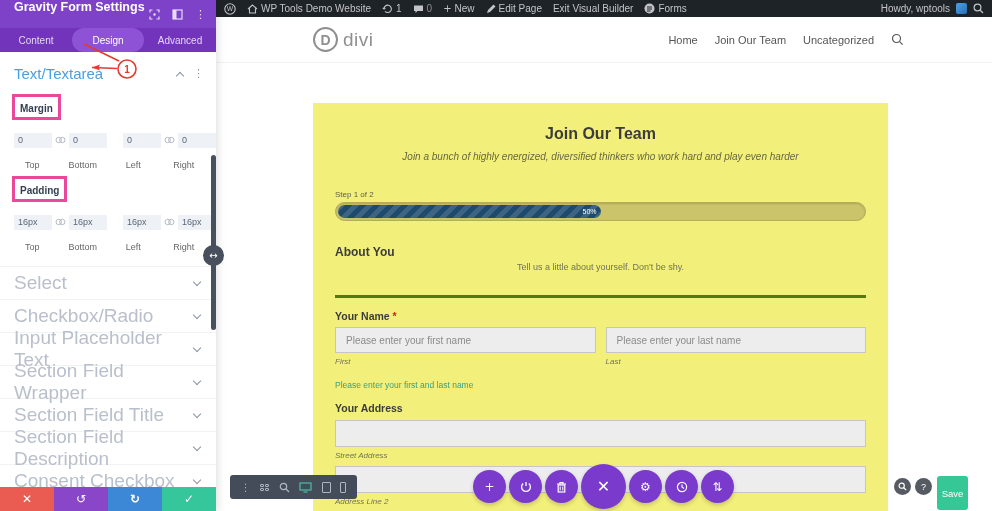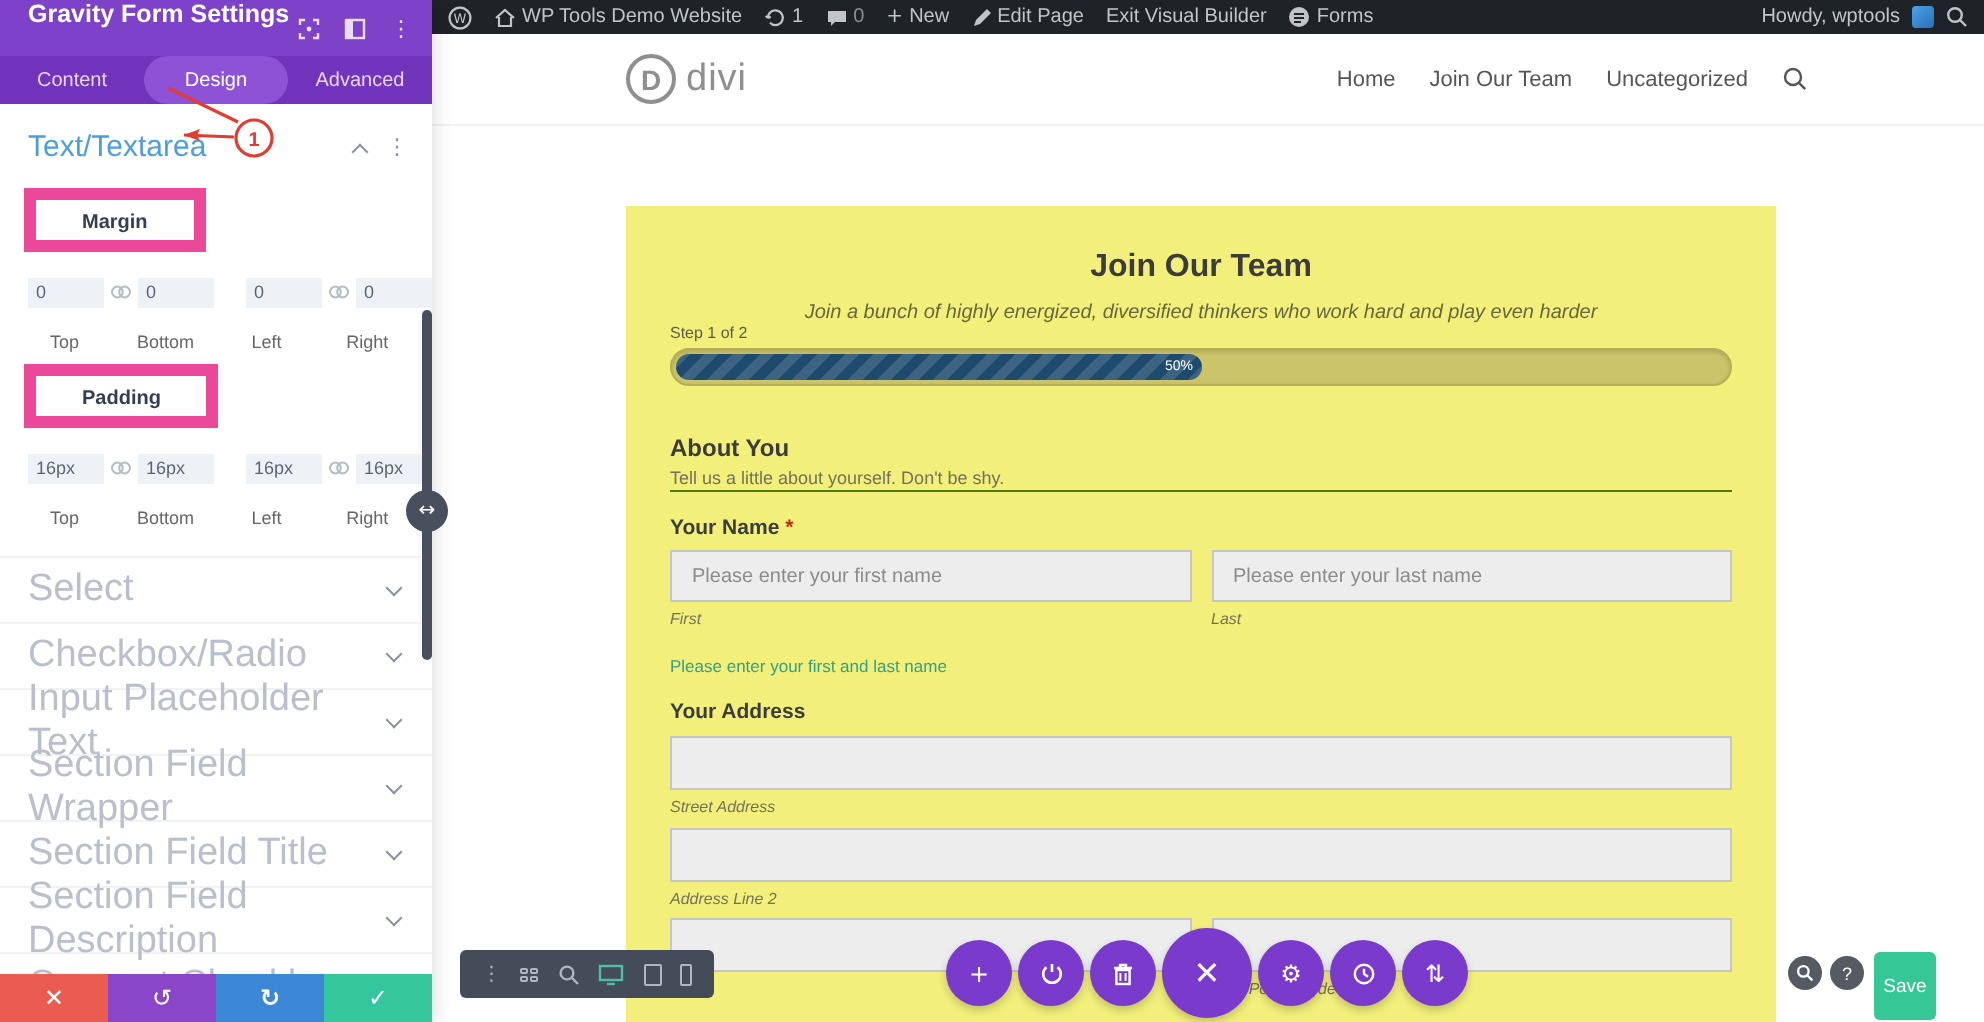--- a/index.html
+++ b/index.html
@@ -27,30 +27,30 @@
   .logo-text { font-size:19px; color:#8f8f8f; letter-spacing:.5px; }
   .nav { position:absolute; right:88px; top:16px; display:flex; align-items:center; gap:17px;
     font-size:11px; color:#555; }
   .nav span { cursor:pointer; }
 
   
   #form-page { position:absolute; left:313px; top:103px; width:575px; height:420px;
     background:#f2ef7b; padding:0 22px; z-index:1; color:#3c3c3c; }
   .f-title { margin-top:22px; text-align:center; font-size:16px; font-weight:bold; }
   .f-sub { margin-top:8px; text-align:center; font-style:italic; font-size:10px; color:#68683f; }
-  .f-step { margin-top:0; font-size:8px; color:#5e5e48; }
+  .f-step { margin-top:28px; font-size:8px; color:#5e5e48; }
   .progress-outer { margin-top:3px; height:19px; background:#ccc46a; border:1px solid #b6ae57;
     border-radius:10px; padding:2px; box-shadow:inset 0 1px 2px rgba(0,0,0,.15); }
   .progress-fill { width:50%; height:13px; border-radius:7px; background:#1d4a6d;
     background-image:repeating-linear-gradient(135deg, rgba(255,255,255,.14) 0 5px, transparent 5px 10px);
     display:flex; align-items:center; justify-content:flex-end; padding-right:4px;
     color:#fff; font-size:7px; }
   .f-sec-title { margin-top:24px; font-size:12px; font-weight:bold; }
-  .f-sec-desc { margin-top:3px; font-size:9px; color:#72725a; padding-bottom:1px;
-    border-bottom:1px solid #4d7c0f; }
+  .f-sec-desc { margin-top:3px; font-size:9px; color:#72725a; padding-bottom:23px;
+    border-bottom:3px solid #4d7c0f;text-align:center; }
   .f-label { margin-top:12px; font-size:10.5px; font-weight:bold; }
   .req { color:#c02b0a; }
   .row2 { display:flex; gap:10px; margin-top:5px; }
   .row2 > * { flex:1; }
   .f-input { height:26px; width:100%; background:#ededed; border:1px solid #c6c6c6;
     padding:0 10px; font-size:10px; color:#333; font-family:"Liberation Sans",sans-serif; }
   .f-input::placeholder { color:#8b8b8b; }
   .sublabels { display:flex; gap:10px; margin-top:4px; }
   .sublabels > span { flex:1; font-size:8px; font-style:italic; color:#73735b; }
   .f-desc-green { margin-top:14px; font-size:8.5px; color:#35a188; }
@@ -69,21 +69,21 @@
     color:#e3d6f5; font-size:10px; cursor:pointer;border-radius:12px; }
   .sb-tab.active { background:#8d52d6; color:#fff; }
   .toggle-head { display:flex; align-items:center; padding:13px 12px 6px 14px; }
   .toggle-title { color:#4c9edd; font-size:15px; flex:1; }
   .chev { width:6px; height:6px; border-right:1.5px solid #8a93a0; border-bottom:1.5px solid #8a93a0;
     display:inline-block; }
   .chev.up { transform:rotate(-135deg); margin-top:4px; }
   .chev.down { transform:rotate(45deg); margin-top:-3px; }
   .kebab { color:#8a93a0; font-size:11px; margin-left:10px; letter-spacing:0; }
   .sp-group { padding:2px 14px 0 14px; }
-  .sp-label-box { display:inline-block; border:6px solid #ec4899; padding:1px 23px; margin:4px 0 5px -2px; }
+  .sp-label-box { display:inline-block; border:3px solid #ec4899; padding:1px 5px; margin:4px 0 5px -2px; }
   .sp-label { font-size:10px; font-weight:bold; color:#333e52; }
   .sp-row { display:flex; align-items:center; }
   .sp-input { width:38px; height:15px; background:#eef2f7; border:none; font-size:9px;
     color:#5b6675; padding:0 4px; font-family:"Liberation Sans",sans-serif; }
   .linkico { margin:0 3px; display:inline-flex; }
   .sp-vdiv { width:1px; height:30px; background:#e3e8ee; margin:0 8px; }
   .sp-fields { display:flex; font-size:9px; color:#666; margin-top:5px; }
   .sp-fields span { width:45px; text-align:center; }
   .sp-fields .gap { width:17px; }
   .sections { margin-top:14px; border-top:1px solid #f1f2f4; }

